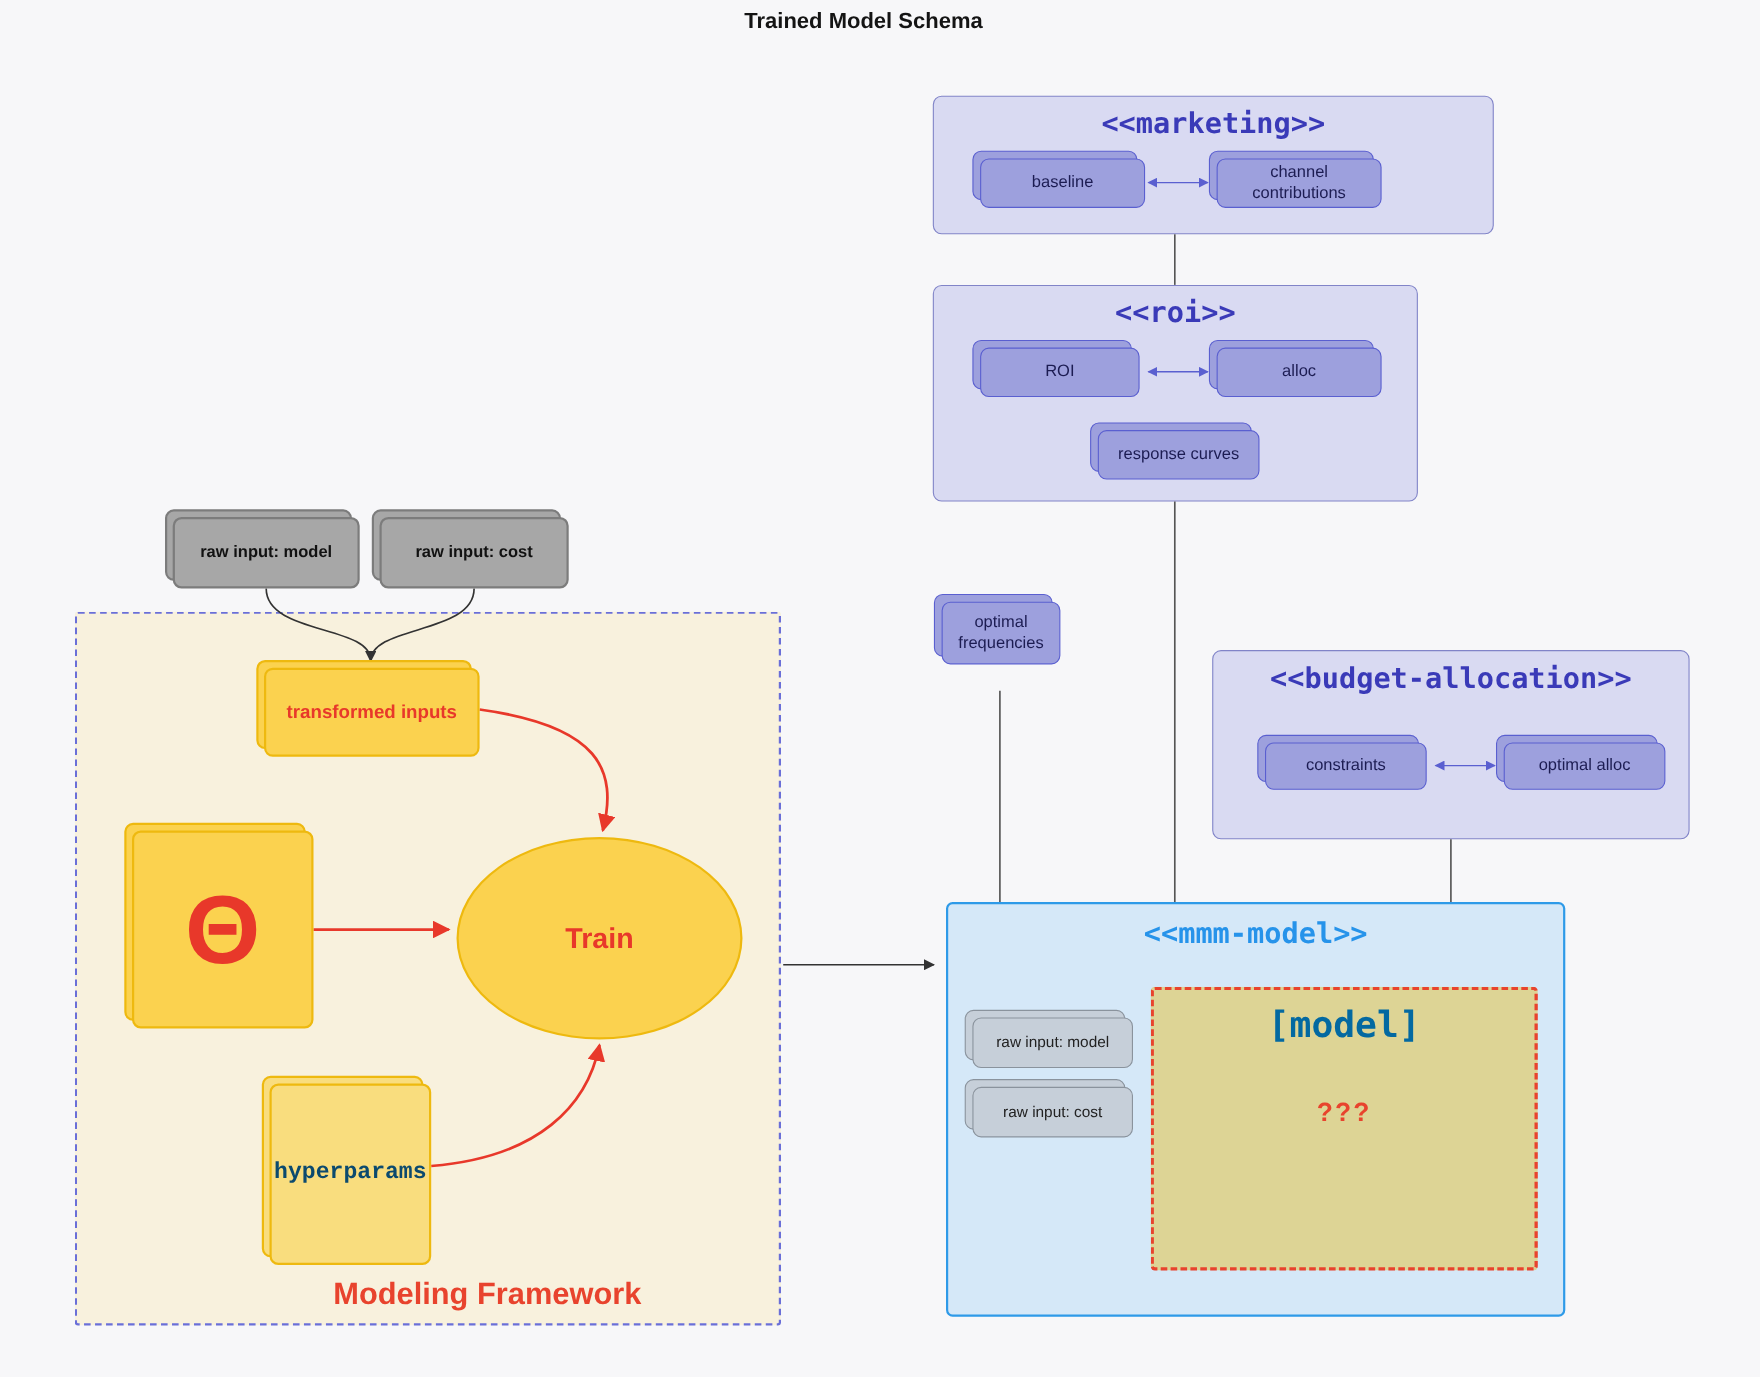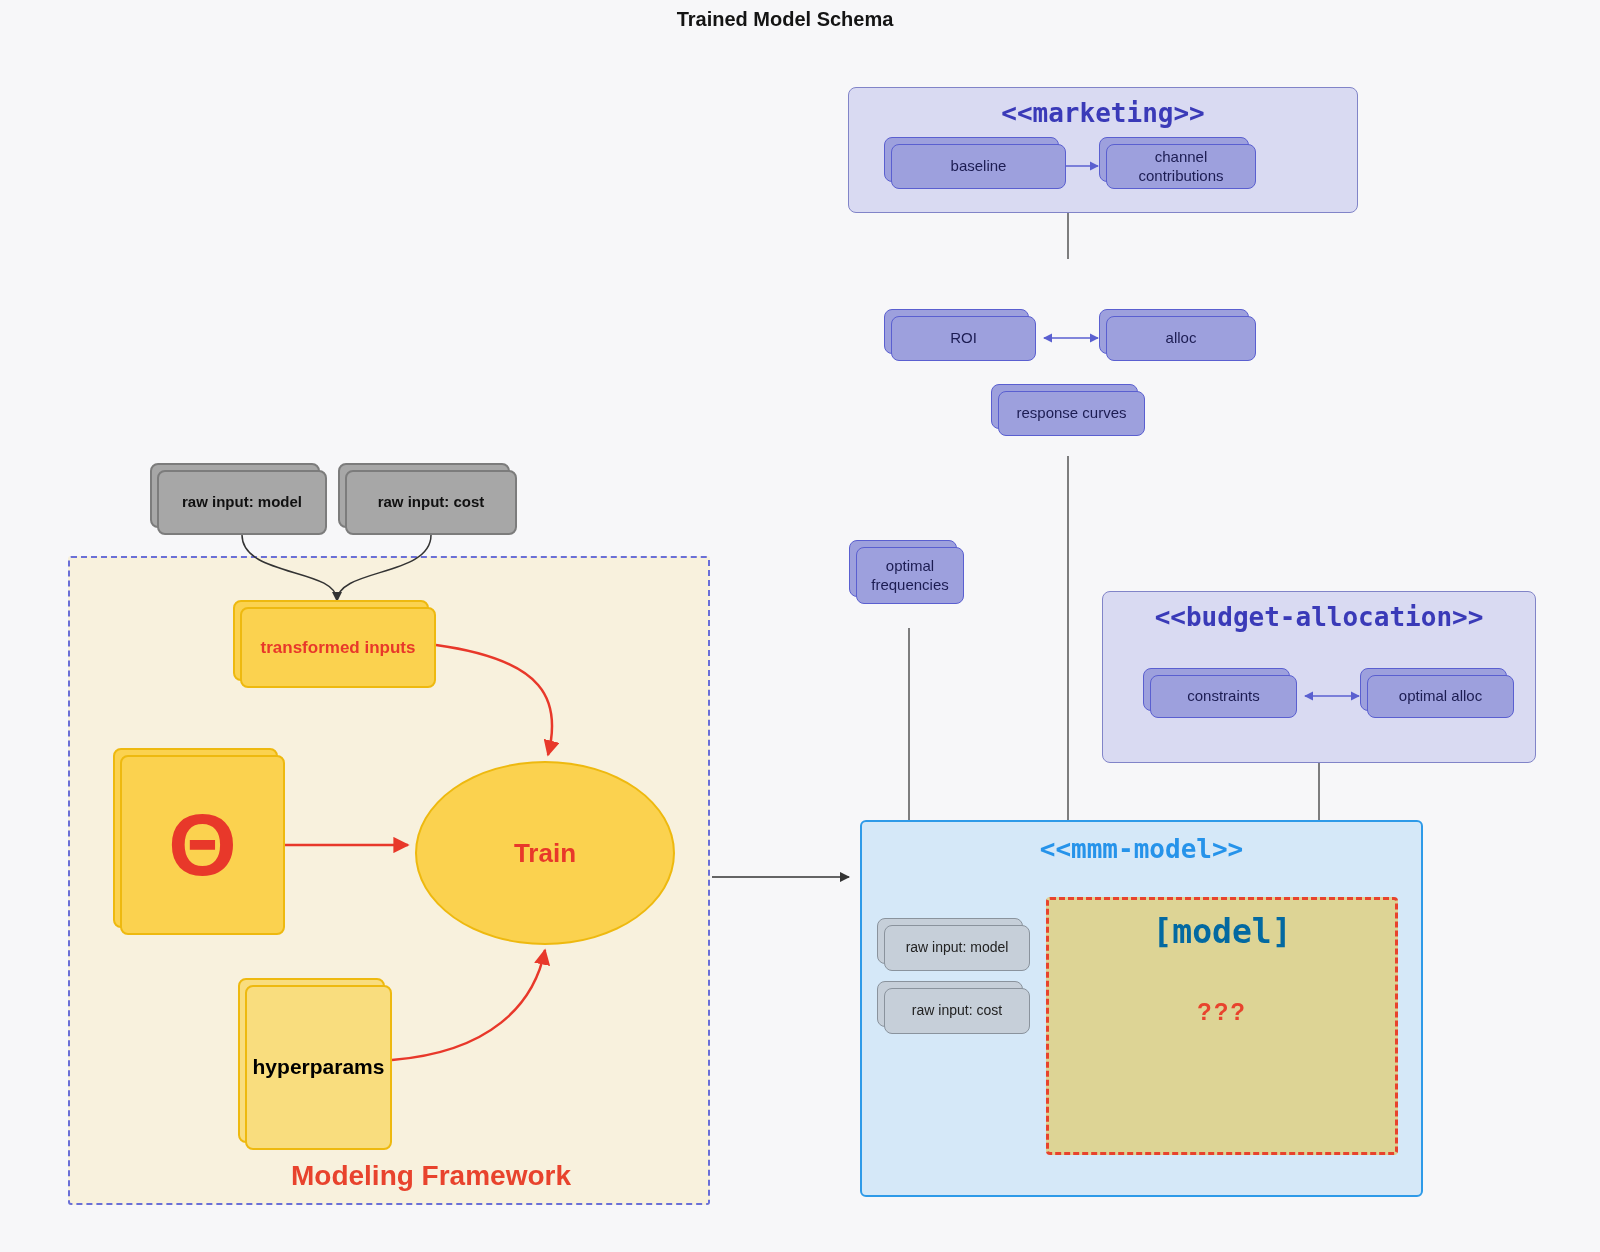--- a/index.html
+++ b/index.html
@@ -34,21 +34,21 @@
     font-size:15px;color:#1c1c52;padding:0 6px;}
   .purple{--fill:#9da0dd;--stroke:#5a5fd0;}
   .gray{--fill:#a7a7a7;--stroke:#7c7c7c;--bw:2px;}
   .gray .lbl{font-weight:bold;font-size:15px;color:#111;}
   .graylight{--fill:#c6cfd9;--stroke:#8a939d;}
   .graylight .lbl{font-size:14px;color:#222;}
   .yellow{--fill:#fbd24f;--stroke:#eeb90f;--bw:2px;}
   .yellowlight{--fill:#f9dd7e;--stroke:#eeb90f;--bw:2px;}
   .transformed .lbl{font-weight:bold;font-size:17px;color:#e8382a;}
   .theta .lbl{font-weight:bold;font-size:88px;color:#e8382a;}
-  .hyper .lbl{font-family:Liberation Sans, sans-serif;font-weight:bold;font-size:21px;color:#000000;}
+  .hyper .lbl{font-family:Liberation Mono, monospace;font-weight:bold;font-size:21px;color:#0c4a6e;}
 
   .train{position:absolute;display:flex;align-items:center;justify-content:center;
     background:#fbd24f;border:2px solid #eeb90f;border-radius:50%;box-sizing:border-box;
     font-weight:bold;font-size:26px;color:#e8382a;}
 
   svg.edges{position:absolute;left:0;top:0;pointer-events:none;}
   .e-gray{stroke:#555;stroke-width:1.5;fill:none;}
   .e-black{stroke:#333;stroke-width:1.5;fill:none;}
   .e-red{stroke:#e8382a;stroke-width:2.5;fill:none;}
   .e-purple{stroke:#5a5fd0;stroke-width:1.3;fill:none;}
@@ -59,20 +59,23 @@
 <div class="canvas">
 
   <div class="page-title">Trained Model Schema</div>
 
   <div class="container framework" style="left:68px;top:556px;width:642px;height:649px;"></div>
 
   <div class="container lavender" style="left:848px;top:87px;width:510px;height:126px;">
     <div class="c-title">&lt;&lt;marketing&gt;&gt;</div>
   </div>
 
+  <div class="container lavender" style="left:848px;top:259px;width:441px;height:197px;">
+    <div class="c-title">&lt;&lt;roi&gt;&gt;</div>
+  </div>
 
 
   <div class="container lavender" style="left:1102px;top:591px;width:434px;height:172px;">
     <div class="c-title">&lt;&lt;budget-allocation&gt;&gt;</div>
   </div>
 
   <div class="container mmm" style="left:860px;top:820px;width:563px;height:377px;">
     <div class="c-title">&lt;&lt;mmm-model&gt;&gt;</div>
   </div>
 
@@ -101,21 +104,21 @@
     <path class="e-black" d="M242,535 C242,577 337,568 337,600"></path>
     <path class="e-black" d="M431,535 C431,577 337,568 337,601" marker-end="url(#mBlack)"></path>
     <path class="e-red" d="M436,645 C545,660 562,700 548,755" marker-end="url(#mRed)"></path>
     <path class="e-red" d="M285,845 L408,845" marker-end="url(#mRed)"></path>
     <path class="e-red" d="M392,1060 C490,1052 534,1005 545,950" marker-end="url(#mRed)"></path>
     <path class="e-purple" d="M1044,166 L1098,166" marker-start="url(#mPurple)" marker-end="url(#mPurple)"></path>
     <path class="e-purple" d="M1044,338 L1098,338" marker-start="url(#mPurple)" marker-end="url(#mPurple)"></path>
     <path class="e-purple" d="M1305,696 L1359,696" marker-start="url(#mPurple)" marker-end="url(#mPurple)"></path>
   </svg>
 
-  <div class="node purple" style="left:891px;top:144px;width:175px;height:45px;">
+  <div class="node purple" style="left:891px;top:144px;width:150px;height:45px;">
     <span class="lbl">baseline</span>
   </div>
   <div class="node purple" style="left:1106px;top:144px;width:150px;height:45px;">
     <span class="lbl">channel contributions</span>
   </div>
 
   <div class="node purple" style="left:891px;top:316px;width:145px;height:45px;">
     <span class="lbl">ROI</span>
   </div>
   <div class="node purple" style="left:1106px;top:316px;width:150px;height:45px;">
@@ -156,15 +159,15 @@
   <div class="node yellow theta" style="left:120px;top:755px;width:165px;height:180px;">
     <span class="lbl">Θ</span>
   </div>
   <div class="node yellowlight hyper" style="left:245px;top:985px;width:147px;height:165px;">
     <span class="lbl">hyperparams</span>
   </div>
   <div class="train" style="left:415px;top:761px;width:260px;height:184px;align-items:center;">
     <span>Train</span>
   </div>
 
-  <div class="framework-label" style="left:56px;top:1160px;width:750px;">Modeling Framework</div>
+  <div class="framework-label" style="left:68px;top:1160px;width:750px;">Modeling Framework</div>
 
 </div>
 
 </body></html>

